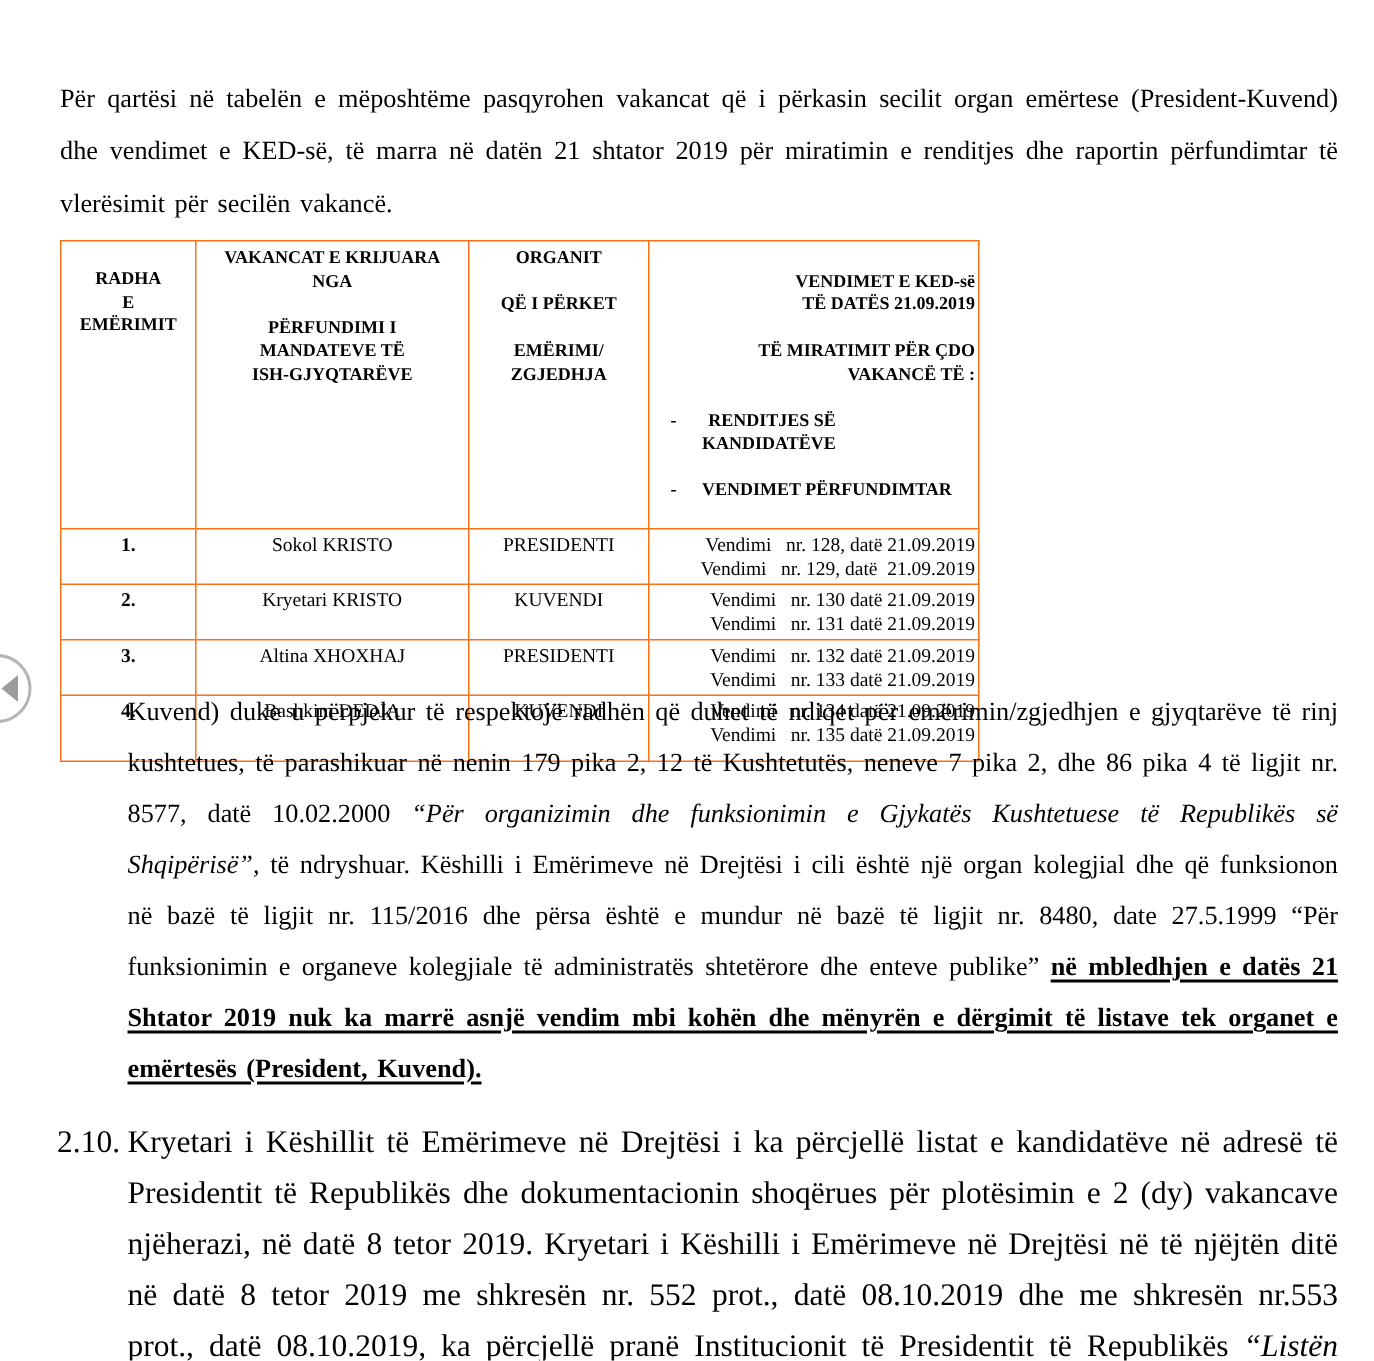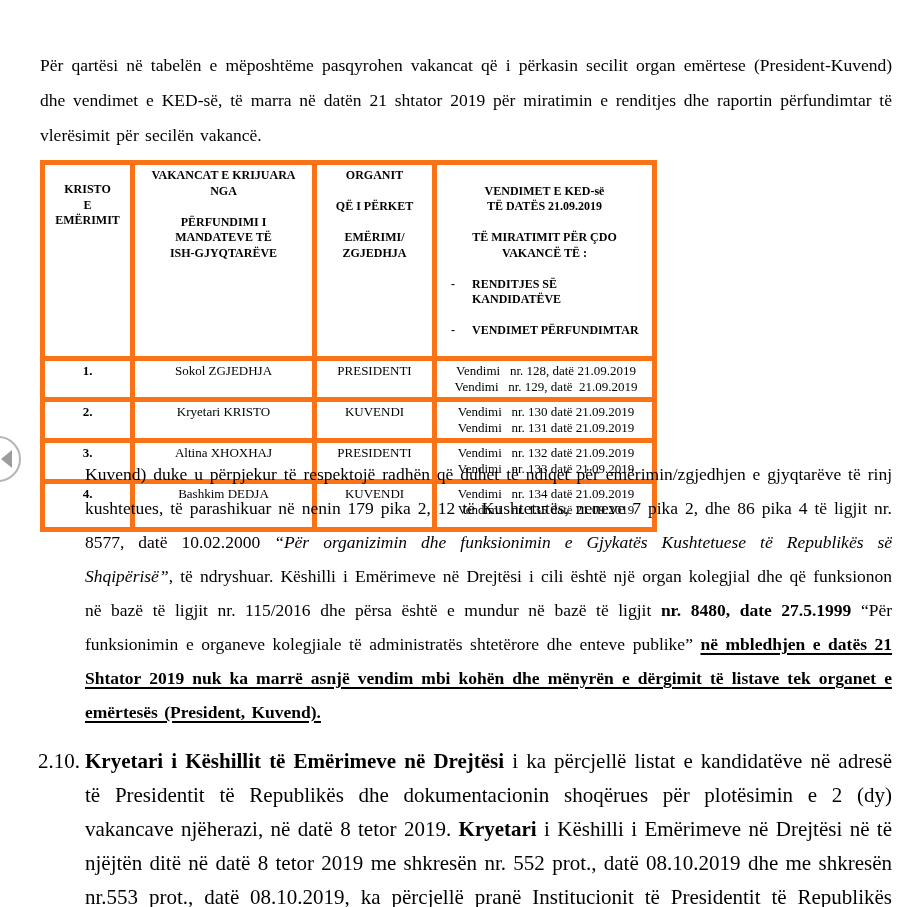--- a/index.html
+++ b/index.html
@@ -34,51 +34,51 @@
     margin: 7px -12px 0 0;
     height: 288px;
   }
   .twrap { flex: 0 0 612px; margin-right: 14px; }
   table.vtable {
     border-collapse: collapse;
     table-layout: fixed;
     width: 612px;
   }
   .vtable th, .vtable td {
-    border: 5px solid #f97316;
+    border: 1px solid #f97316;
     vertical-align: top;
     overflow: hidden;
   }
   .vtable th {
     font-size: 12px;
     line-height: 15.5px;
     font-weight: bold;
     text-align: center;
     white-space: pre-line;
     padding: 3px 2px 2px;
   }
   .vtable th.h-order { padding-top: 17px; }
   .vtable td {
     font-size: 13px;
     line-height: 15.5px;
     text-align: center;
     padding: 2px 2px 3px;
   }
   .vtable td.dec {
-    text-align: center;
+    text-align: right;
     white-space: pre-wrap;
     padding-left: 5px;
     padding-right: 2px;
   }
   .vtable td.num { font-weight: bold; }
   .vtable tbody tr:last-child td { padding-bottom: 10px; }
-  .h4top { white-space: pre-line; text-align: center; }
+  .h4top { white-space: pre-line; text-align: right; }
   .bullet { display: flex; text-align: left; padding-left: 12px; }
   .dash { width: 21px; flex: none; }
-  .btext { white-space: pre-line; }
+  .btext { white-space: pre-line; text-align: right; }
 
   .side {
     flex: 1;
     margin-top: 13px;
     font-size: 17px;
     line-height: 34px;
     text-align: justify;
     text-align-last: justify;
     word-spacing: 5px;
   }
@@ -94,21 +94,21 @@
   }
   .s210 {
     position: relative;
     margin: 15px 0 0 45px;
     font-size: 21px;
     line-height: 34px;
     text-align: justify;
     word-spacing: 2px;
   }
   .s210num { position: absolute; left: -47px; top: 0; }
-  .b  { font-weight: bold; }
+  .b  { font-weight: normal; }
   .it { font-style: italic; }
   .bu {
     font-weight: bold;
     text-decoration: underline;
     text-decoration-thickness: 2px;
     text-underline-offset: 3px;
   }
 
   
   .navbtn {
@@ -146,21 +146,21 @@
     <div class="twrap">
       <table class="vtable">
         <colgroup>
           <col style="width:90px">
             <col style="width:182px">
             <col style="width:120px">
             <col style="width:220px">
         </colgroup>
         <thead>
           <tr>
-            <th class="h-order">KRISTO
+            <th class="h-order">RADHA
 E
 EMËRIMIT</th>
             <th>VAKANCAT E KRIJUARA
 NGA
 
 PËRFUNDIMI I
 MANDATEVE TË
 ISH-GJYQTARËVE</th>
             <th>ORGANIT
 
@@ -176,21 +176,21 @@
 VAKANCË TË :</div>
               <div class="bullet"><span class="dash">-</span><span class="btext">RENDITJES SË
 KANDIDATËVE</span></div>
               <div class="bullet"><span class="dash">-</span><span class="btext">VENDIMET PËRFUNDIMTAR</span></div>
             </th>
           </tr>
         </thead>
         <tbody>
           <tr>
             <td class="num">1.</td>
-            <td>Sokol ZGJEDHJA</td>
+            <td>Sokol KRISTO</td>
             <td>PRESIDENTI</td>
             <td class="dec">Vendimi   nr. 128, datë 21.09.2019
 Vendimi   nr. 129, datë  21.09.2019</td>
           </tr>
           <tr>
             <td class="num">2.</td>
             <td>Kryetari KRISTO</td>
             <td>KUVENDI</td>
             <td class="dec">Vendimi   nr. 130 datë 21.09.2019
 Vendimi   nr. 131 datë 21.09.2019</td>

